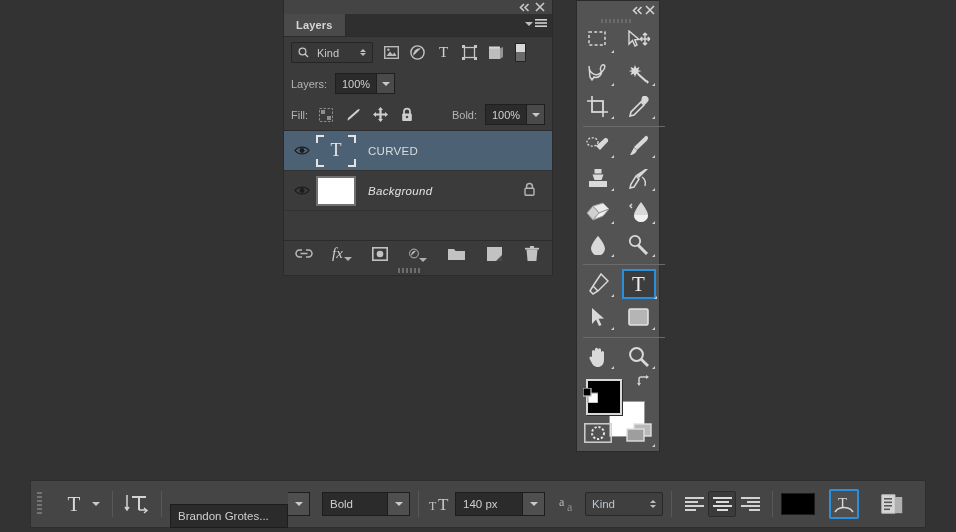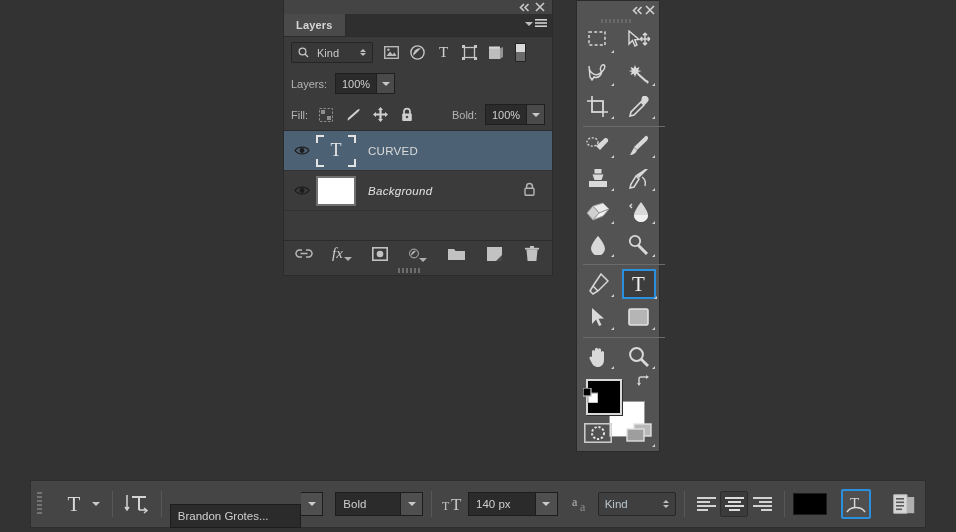--- a/index.html
+++ b/index.html
@@ -618,21 +618,21 @@
     <span class="ob-btn" style="width:32px;">
       <svg width="26" height="22" viewBox="0 0 26 22">
           <path d="M3,2 L3,16 M1,14 L3,17 L5,14" fill="none" stroke="#d4d4d4" stroke-width="1.5"></path>
           <path d="M8,4 L22,4 M15,4 L15,17" fill="none" stroke="#d4d4d4" stroke-width="2"></path>
           <path d="M15,17 L22,17 M20,15 L23,17.5 L20,20" fill="none" stroke="#d4d4d4" stroke-width="1.4"></path>
         </svg>
     </span>
 
     <span class="ob-sep"></span>
 
-    <span class="ob-text-field" style="width:132px;margin-top:24px;">Brandon Grotes...</span>
+    <span class="ob-text-field" style="width:118px;margin-top:24px;">Brandon Grotes...</span>
     <span class="ob-drop">
         <span class="arrow-down"></span>
       </span>
 
     <span style="width:12px;"></span>
 
     <span class="ob-text-field" style="width:66px;">Bold</span>
     <span class="ob-drop">
         <span class="arrow-down"></span>
       </span>

